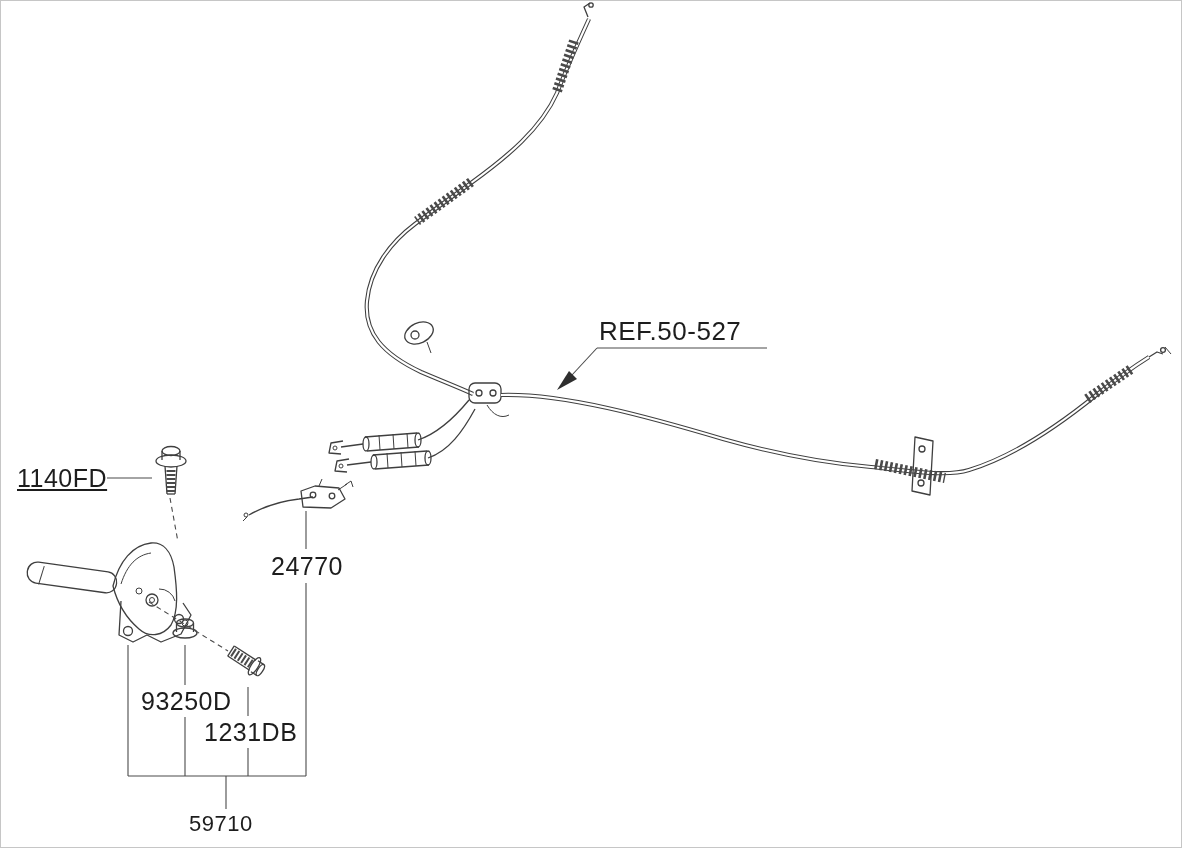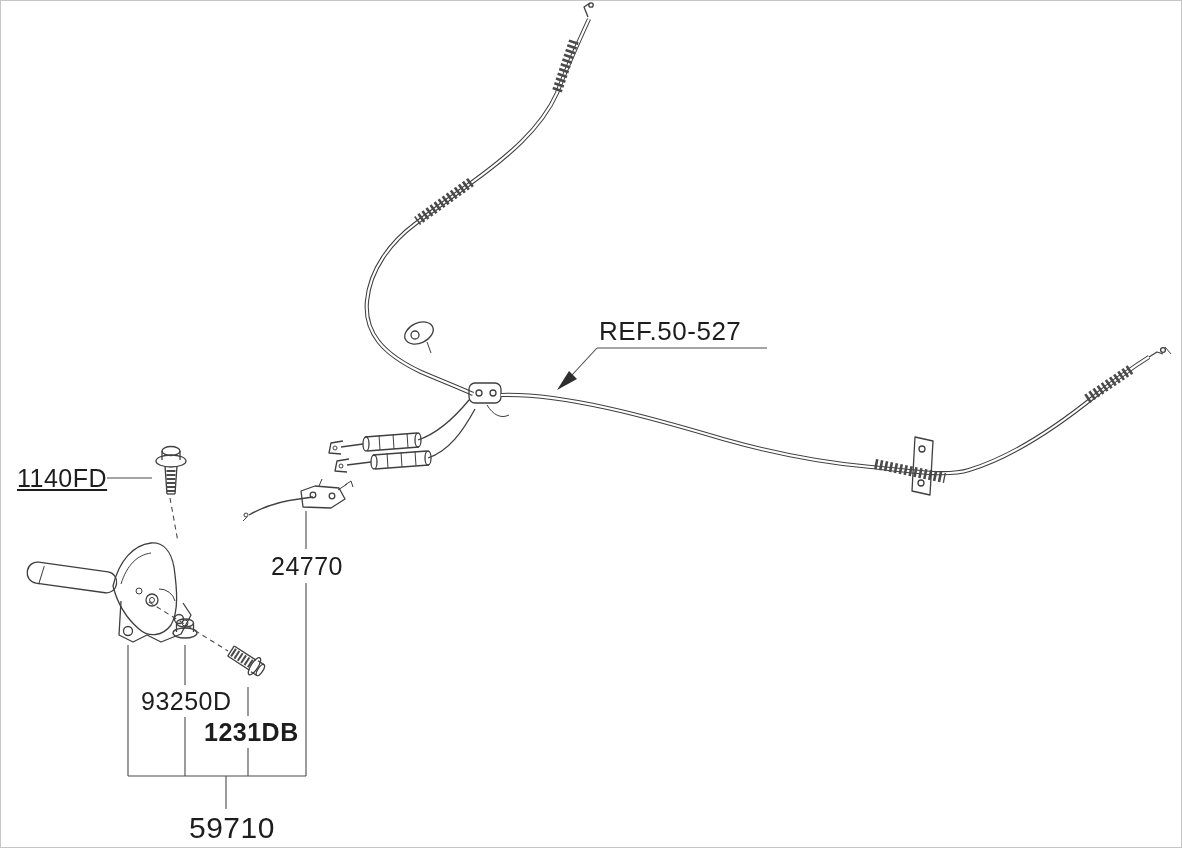--- a/index.html
+++ b/index.html
@@ -13,21 +13,21 @@
   .thin  { stroke:#3f3f3f; fill:none; stroke-width:1; }
   .cable-outer { stroke:#3f3f3f; stroke-width:4.2; fill:none; }
   .cable-inner { stroke:#ffffff; stroke-width:2.1; fill:none; }
   .coil  { stroke:#4a4a4a; stroke-width:10; stroke-dasharray:2.6 2.4; fill:none; stroke-linecap:butt; }
   .coil2 { stroke:#4a4a4a; stroke-width:9;  stroke-dasharray:2 2;     fill:none; stroke-linecap:butt; }
   .lead  { stroke:#4a4a4a; stroke-width:1.1; fill:none; }
   .dash  { stroke:#4a4a4a; stroke-width:1.1; stroke-dasharray:5 4; fill:none; }
   .filldark { fill:#2e2e2e; stroke:none; }
   .lbl { position:absolute; color:#1d1d1d; font-size:25px; white-space:nowrap; letter-spacing:0.5px; }
   .lbl.ref { font-size:26px; }
-  .lbl.big { font-size:30px; }
+  .lbl.big { font-size:22px; }
 </style>
 </head>
 <body>
 
 <div class="canvas">
 
   <svg class="art" width="1182" height="848" viewBox="0 0 1182 848">
 
     <g>
       <path class="cable-outer" d="M 588 18 C 577 42 566 66 556 92 C 540 128 506 156 470 182 C 448 198 430 211 414 223 C 390 241 369 268 366 300 C 363 332 382 353 420 371 C 441 380 459 387 472 393"></path>
@@ -172,16 +172,16 @@
   </svg>
 
   <div class="lbl ref" style="left:598px; top:315px;">REF.50-527</div>
 
   <div class="lbl" style="left:16px; top:463px;text-decoration:underline;">1140FD</div>
 
   <div class="lbl" style="left:270px; top:551px;">24770</div>
 
   <div class="lbl" style="left:140px; top:686px;">93250D</div>
 
-  <div class="lbl" style="left:203px; top:717px;font-weight:bold;">1231DB</div>
+  <div class="lbl" style="left:203px; top:717px;">1231DB</div>
 
   <div class="lbl big" style="left:188px; top:810px;">59710</div>
 </div>
 
 </body></html>

